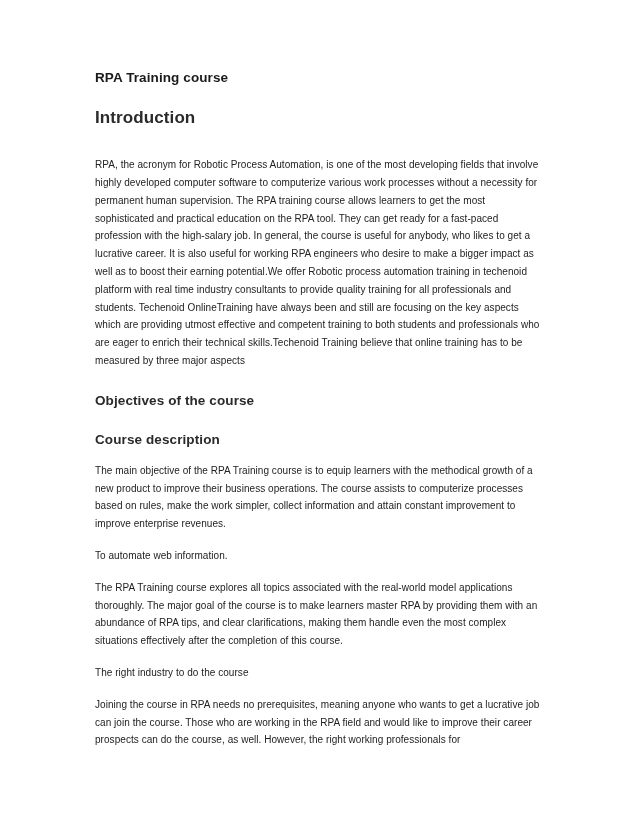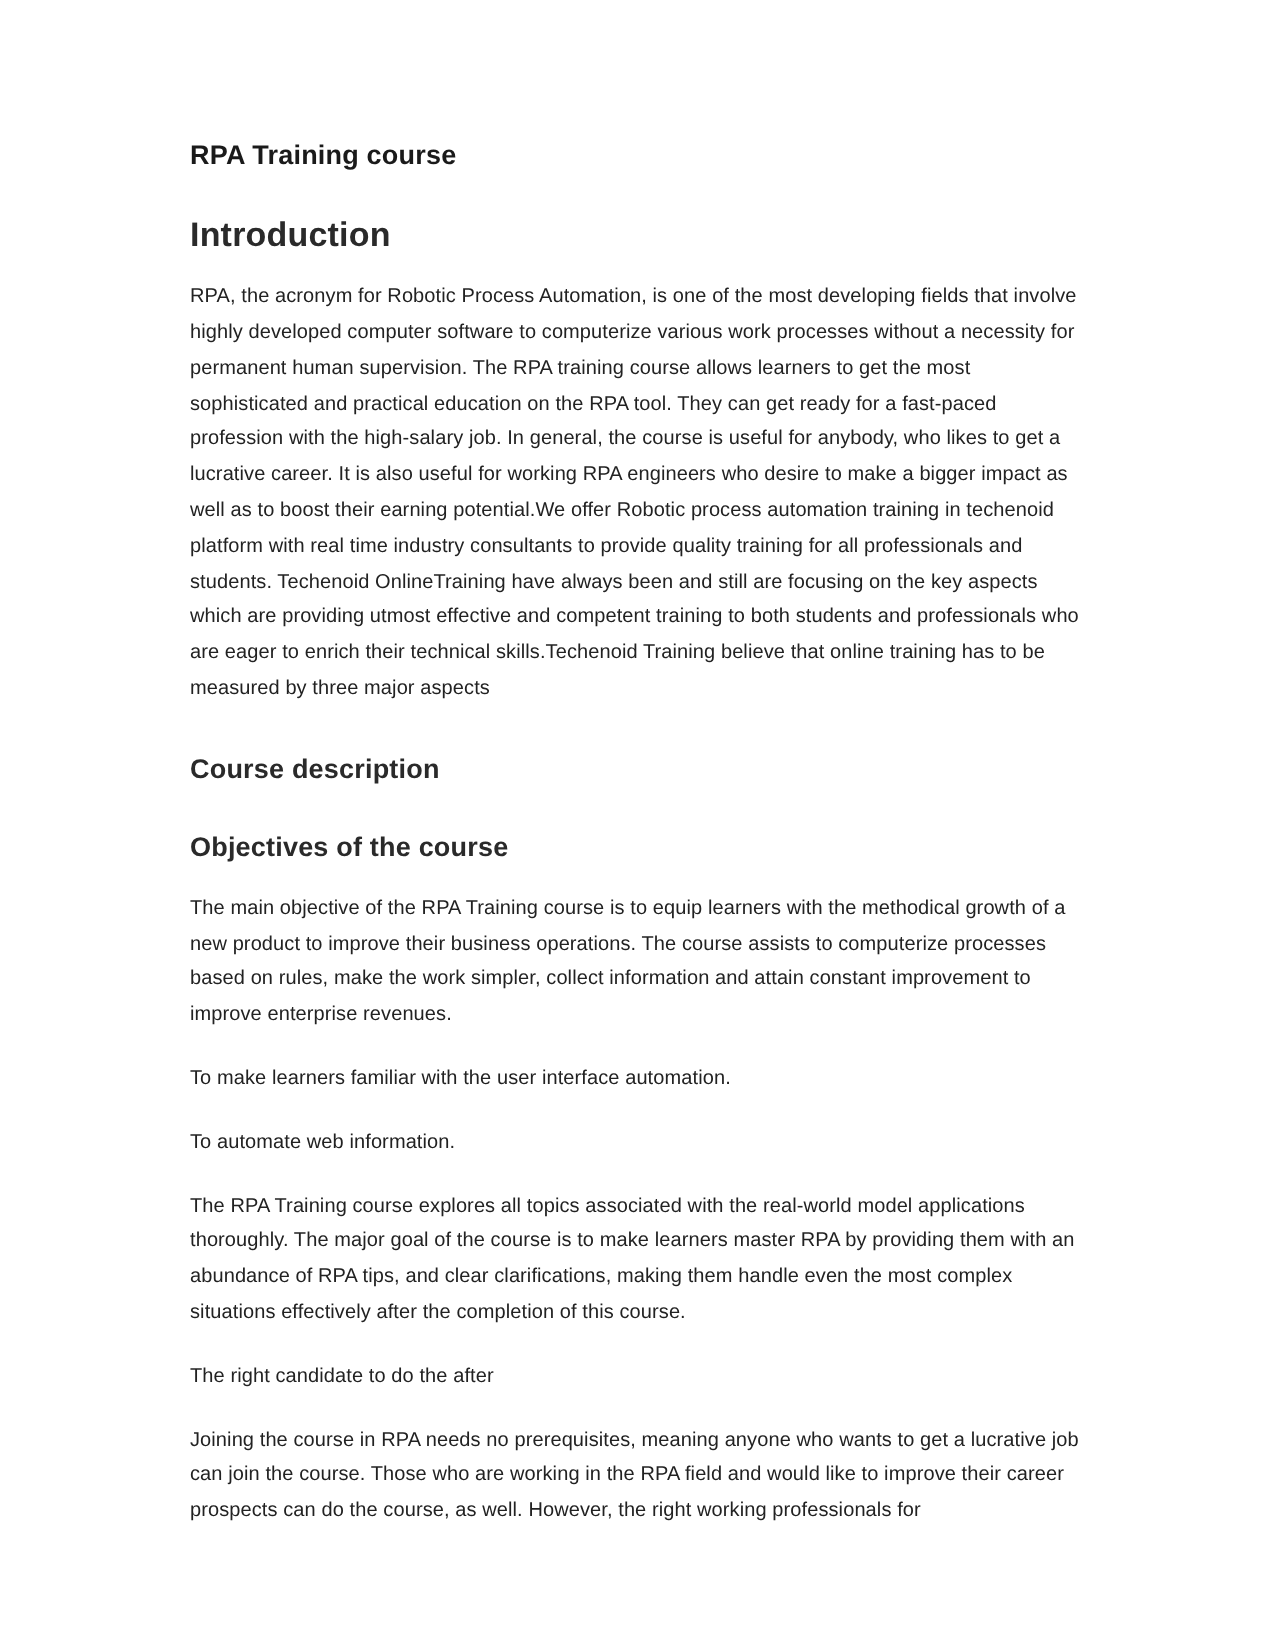--- a/index.html
+++ b/index.html
@@ -30,21 +30,21 @@
     font-weight: bold;
     color: #1a1a1a;
     margin: 0 0 20px 0;
     line-height: 1.25;
     letter-spacing: 0.1px;
   }
   h2.heading {
     font-size: 17px;
     font-weight: bold;
     color: #2a2a2a;
-    margin: 0 0 12px 0;
+    margin: 0 0 28px 0;
     line-height: 1.25;
     letter-spacing: 0.1px;
   }
   h3.subheading {
     font-size: 13.5px;
     font-weight: bold;
     color: #2a2a2a;
     margin: 22px 0 13px 0;
     line-height: 1.3;
     letter-spacing: 0.1px;
@@ -66,32 +66,31 @@
 
 <div class="page">
   <div class="doc-body">
 
     <h1 class="title">RPA Training course</h1>
 
     <h2 class="heading">Introduction</h2>
 
     <p class="para">RPA, the acronym for Robotic Process Automation, is one of the most developing fields that involve highly developed computer software to computerize various work processes without a necessity for permanent human supervision. The RPA training course allows learners to get the most sophisticated and practical education on the RPA tool. They can get ready for a fast-paced profession with the high-salary job. In general, the course is useful for anybody, who likes to get a lucrative career. It is also useful for working RPA engineers who desire to make a bigger impact as well as to boost their earning potential.We offer Robotic process automation training in techenoid platform with real time industry consultants to provide quality training for all professionals and students. Techenoid OnlineTraining have always been and still are focusing on the key aspects which are providing utmost effective and competent training to both students and professionals who are eager to enrich their technical skills.Techenoid Training believe that online training has to be measured by three major aspects</p>
 
+    <h3 class="subheading">Objectives of the course</h3>
+
     <h3 class="subheading">Course description</h3>
-
-    <h3 class="subheading">Objectives of the course</h3>
 
     <p class="para">The main objective of the RPA Training course is to equip learners with the methodical growth of a new product to improve their business operations. The course assists to computerize processes based on rules, make the work simpler, collect information and attain constant improvement to improve enterprise revenues.</p>
 
 
-    <p class="para">To make learners familiar with the user interface automation.</p>
 
 
     <p class="para">To automate web information.</p>
 
     <p class="para">The RPA Training course explores all topics associated with the real-world model applications thoroughly. The major goal of the course is to make learners master RPA by providing them with an abundance of RPA tips, and clear clarifications, making them handle even the most complex situations effectively after the completion of this course.</p>
 
-    <p class="para">The right candidate to do the after</p>
+    <p class="para">The right industry to do the course</p>
 
     <p class="para last">Joining the course in RPA needs no prerequisites, meaning anyone who wants to get a lucrative job can join the course. Those who are working in the RPA field and would like to improve their career prospects can do the course, as well. However, the right working professionals for</p>
 
   </div>
 </div>
 
 </body></html>

